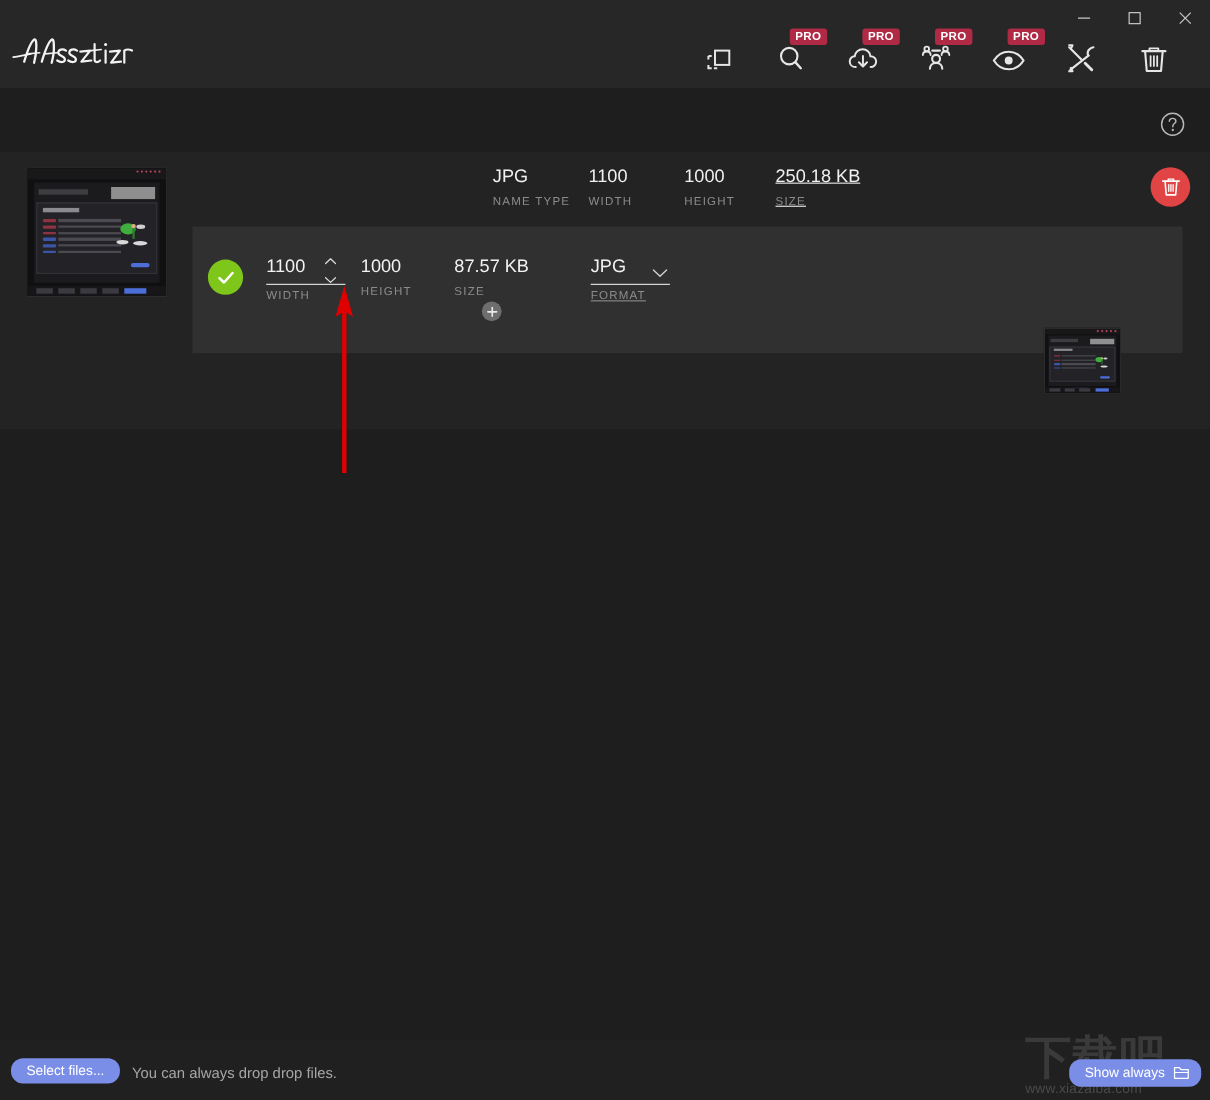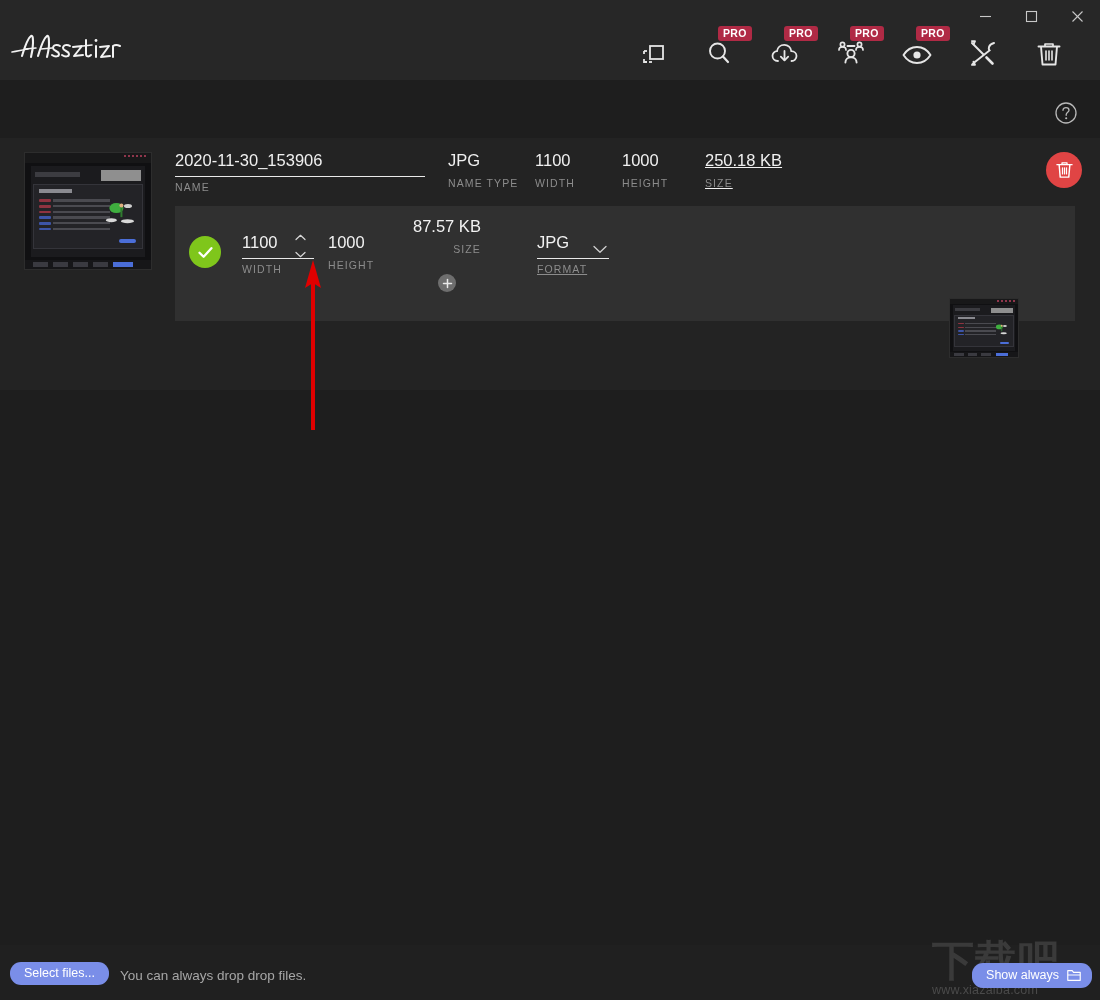--- a/index.html
+++ b/index.html
@@ -244,21 +244,21 @@
     top: 28px;
     width: 14px;
     height: 24px;
     display: flex;
     flex-direction: column;
     justify-content: space-between;
     align-items: center;
     color: #d8d8d8;
   }
   .oh-field   { left: 153px; top: 26px; }
-  .osz-field  { left: 238px; top: 10px; text-align: right; }
+  .osz-field  { left: 238px; top: 26px; }
   .ofmt-field { left: 362px; top: 26px; width: 72px; }
   .ofmt-field .val { padding-bottom: 6px; border-bottom: 1px solid #e9e9e9; }
   .ofmt-field .lbl { margin-top: 4px; text-decoration: underline; }
   .fmt-caret {
     position: absolute;
     left: 418px;
     top: 34px;
     color: #cfcfcf;
   }
 
@@ -538,24 +538,20 @@
       <div class="ss-foot">
         <i style="left:6%;width:12%;"></i>
         <i style="left:22%;width:12%;"></i>
         <i style="left:38%;width:12%;"></i>
         <i style="left:54%;width:12%;"></i>
         <i style="left:70%;width:16%;background:#4b6ed8;"></i>
       </div>
     </div>
   </div>
 
-  <div class="fld name-field">
-    <div class="val">2020-11-30_153906</div>
-    <div class="lbl">NAME</div>
-  </div>
 
   <div class="fld ft-field">
     <div class="val">JPG</div>
     <div class="lbl">NAME TYPE</div>
   </div>
 
   <div class="fld w-field">
     <div class="val">1100</div>
     <div class="lbl">WIDTH</div>
   </div>

